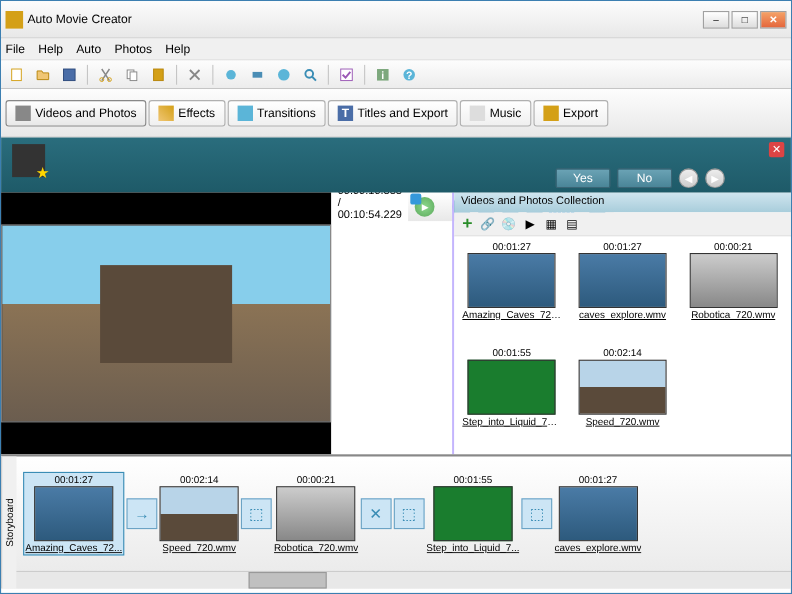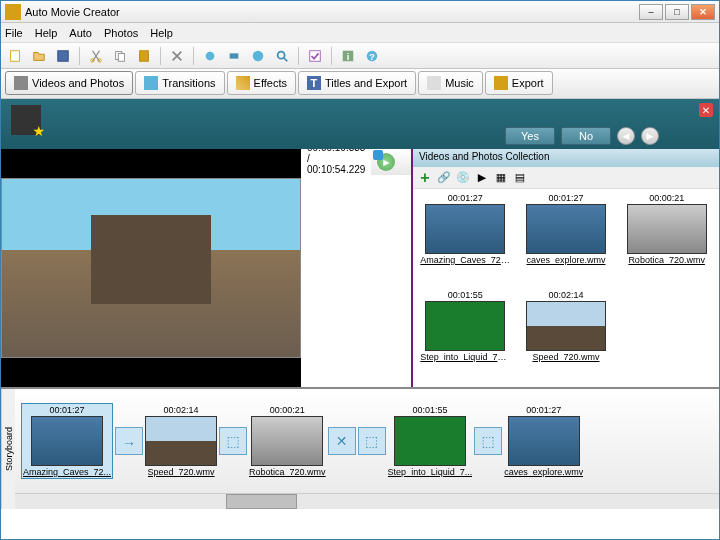--- a/index.html
+++ b/index.html
@@ -1,28 +1,28 @@
 <!DOCTYPE html>
 <html><head>
 <meta charset="utf-8">
 <style>
 *{margin:0;padding:0;box-sizing:border-box;font-family:Tahoma,Arial,sans-serif;font-size:11px}
 body{background:#fff;width:720px;height:540px;overflow:hidden;border:1px solid #3c7fb1}
-.titlebar{height:22px;background:linear-gradient(#fcfcfc,#e8e8e8);display:flex;align-items:center;padding:0 4px;border-bottom:1px solid #c5c5c5}
+.titlebar{height:34px;background:linear-gradient(#fcfcfc,#e8e8e8);display:flex;align-items:center;padding:0 4px;border-bottom:1px solid #c5c5c5}
 .titlebar-icon{width:16px;height:16px;background:#d4a017;margin-right:4px}
 .titlebar-text{flex:1}
 .winbtns{display:flex;gap:2px}
 .winbtn{width:24px;height:16px;border:1px solid #a0a0a0;background:linear-gradient(#fff,#ddd);display:flex;align-items:center;justify-content:center;font-size:9px}
 .winbtn.close{background:linear-gradient(#f5a267,#e4663c);color:#fff;font-weight:bold}
 .menubar{height:20px;background:#f0f0f0;display:flex;align-items:center;padding:0 4px;gap:12px;border-bottom:1px solid #ddd}
 .menubar span{cursor:default}
 .toolbar{height:26px;background:linear-gradient(#fdfdfd,#ececec);display:flex;align-items:center;padding:0 4px;gap:4px;border-bottom:1px solid #c5c5c5}
 .tbtn{width:20px;height:20px;display:flex;align-items:center;justify-content:center}
 .tsep{width:1px;height:18px;background:#c5c5c5;margin:0 2px}
-.tabbar{height:30px;background:linear-gradient(#fdfdfd,#e8e8e8);display:flex;align-items:flex-start;padding:2px 4px;gap:2px;border-bottom:1px solid #c5c5c5}
+.tabbar{height:44px;background:linear-gradient(#fdfdfd,#e8e8e8);display:flex;align-items:center;padding:2px 4px;gap:2px;border-bottom:1px solid #c5c5c5}
 .tab{height:24px;display:flex;align-items:center;gap:4px;padding:0 8px;border:1px solid #b0b0b0;background:linear-gradient(#fff,#f0f0f0);border-radius:3px}
 .tab.active{background:linear-gradient(#fff,#e8e8e8);border-color:#888}
 .tab-icon{width:14px;height:14px}
 .assistant{height:50px;background:linear-gradient(#2a6d7d,#1e5a68);display:flex;align-items:flex-start;padding:6px 10px;color:#fff;position:relative}
 .assistant-icon{width:30px;height:30px;background:#333;margin-right:8px;position:relative}
 .assistant-star{position:absolute;bottom:-4px;right:-4px;color:#ffd700;font-size:14px}
 .assistant-close{position:absolute;top:4px;right:6px;width:14px;height:14px;background:#d44;color:#fff;display:flex;align-items:center;justify-content:center;font-size:10px;border-radius:2px}
 .assistant-btns{position:absolute;bottom:4px;right:60px;display:flex;gap:6px;align-items:center}
 .abtn{width:50px;height:18px;background:linear-gradient(#6ba3b5,#4a8598);border:1px solid #3a6575;color:#fff;display:flex;align-items:center;justify-content:center;border-radius:2px}
 .navbtn{width:18px;height:18px;background:linear-gradient(#eee,#ccc);border:1px solid #999;border-radius:50%;display:flex;align-items:center;justify-content:center;font-size:9px}
@@ -31,21 +31,21 @@
 .preview-video{flex:1;background:#000;display:flex;align-items:center;justify-content:center;position:relative}
 .preview-frame{width:300px;height:180px;border:1px solid #888;background:linear-gradient(#87ceeb 0%,#87ceeb 40%,#8b7355 40%,#6b5d4f 100%);position:relative}
 .rock{position:absolute;bottom:30%;left:30%;width:40%;height:50%;background:#5a4a3a}
 .preview-time{height:18px;background:#fff;display:flex;align-items:center;justify-content:flex-end;padding:0 6px;font-size:10px}
 .preview-slider{height:10px;background:#f0f0f0;position:relative;border-top:1px solid #ddd}
 .preview-slider-handle{position:absolute;left:2px;top:0;width:10px;height:10px;background:#3498db;border-radius:2px}
 .preview-controls{height:26px;background:linear-gradient(#fff,#e8e8e8);display:flex;align-items:center;padding:0 6px;gap:4px}
 .pbtn{width:18px;height:18px;border-radius:50%;background:radial-gradient(#6bb5d8,#3a8db5);display:flex;align-items:center;justify-content:center;color:#fff;font-size:8px}
 .vol{display:flex;align-items:flex-end;gap:1px;margin-left:auto;margin-right:8px}
 .vbar{width:3px;background:#3498db}
-.collection{flex:1;border-left:2px solid #701a75;display:flex;flex-direction:column}
+.collection{flex:1;border-left:2px solid #c4b5fd;display:flex;flex-direction:column}
 .coll-header{height:18px;background:linear-gradient(#d0e5ef,#a8cddb);padding:2px 6px;font-size:10px}
 .coll-toolbar{height:22px;background:#f0f0f0;display:flex;align-items:center;padding:0 4px;gap:3px;border-bottom:1px solid #ddd}
 .cbtn{width:16px;height:16px;display:flex;align-items:center;justify-content:center}
 .coll-grid{flex:1;padding:4px;display:grid;grid-template-columns:repeat(3,1fr);gap:4px;overflow:auto;background:#fff}
 .clip{display:flex;flex-direction:column;align-items:center}
 .clip-time{font-size:9px;margin-bottom:1px}
 .clip-thumb{width:80px;height:50px;border:1px solid #333;background:#1a4d6d}
 .clip-thumb.sky{background:linear-gradient(#4a7ba6,#2d5a7d)}
 .clip-thumb.water{background:linear-gradient(#1e3a5f,#0d2440)}
 .clip-thumb.robot{background:linear-gradient(#ccc,#888)}
@@ -168,26 +168,26 @@
       </svg>
     </div>
 </div>
 
 <div class="tabbar">
   <div class="tab active">
       <div class="tab-icon" style="background:#888"></div>
       <span>Videos and Photos</span>
     </div>
   <div class="tab">
+      <div class="tab-icon" style="background:linear-gradient(45deg,#f0c674,#d4a017)"></div>
+      <span>Effects</span>
+    </div>
+  <div class="tab">
       <div class="tab-icon" style="background:#5bb5d8"></div>
       <span>Transitions</span>
-    </div>
-  <div class="tab">
-      <div class="tab-icon" style="background:linear-gradient(45deg,#f0c674,#d4a017)"></div>
-      <span>Effects</span>
     </div>
   <div class="tab">
       <div class="tab-icon" style="background:#4a6da7;color:#fff;display:flex;align-items:center;justify-content:center;font-weight:bold">T</div>
       <span>Titles and Export</span>
     </div>
   <div class="tab">
       <div class="tab-icon" style="background:#ddd"></div>
       <span>Music</span>
     </div>
   <div class="tab">

